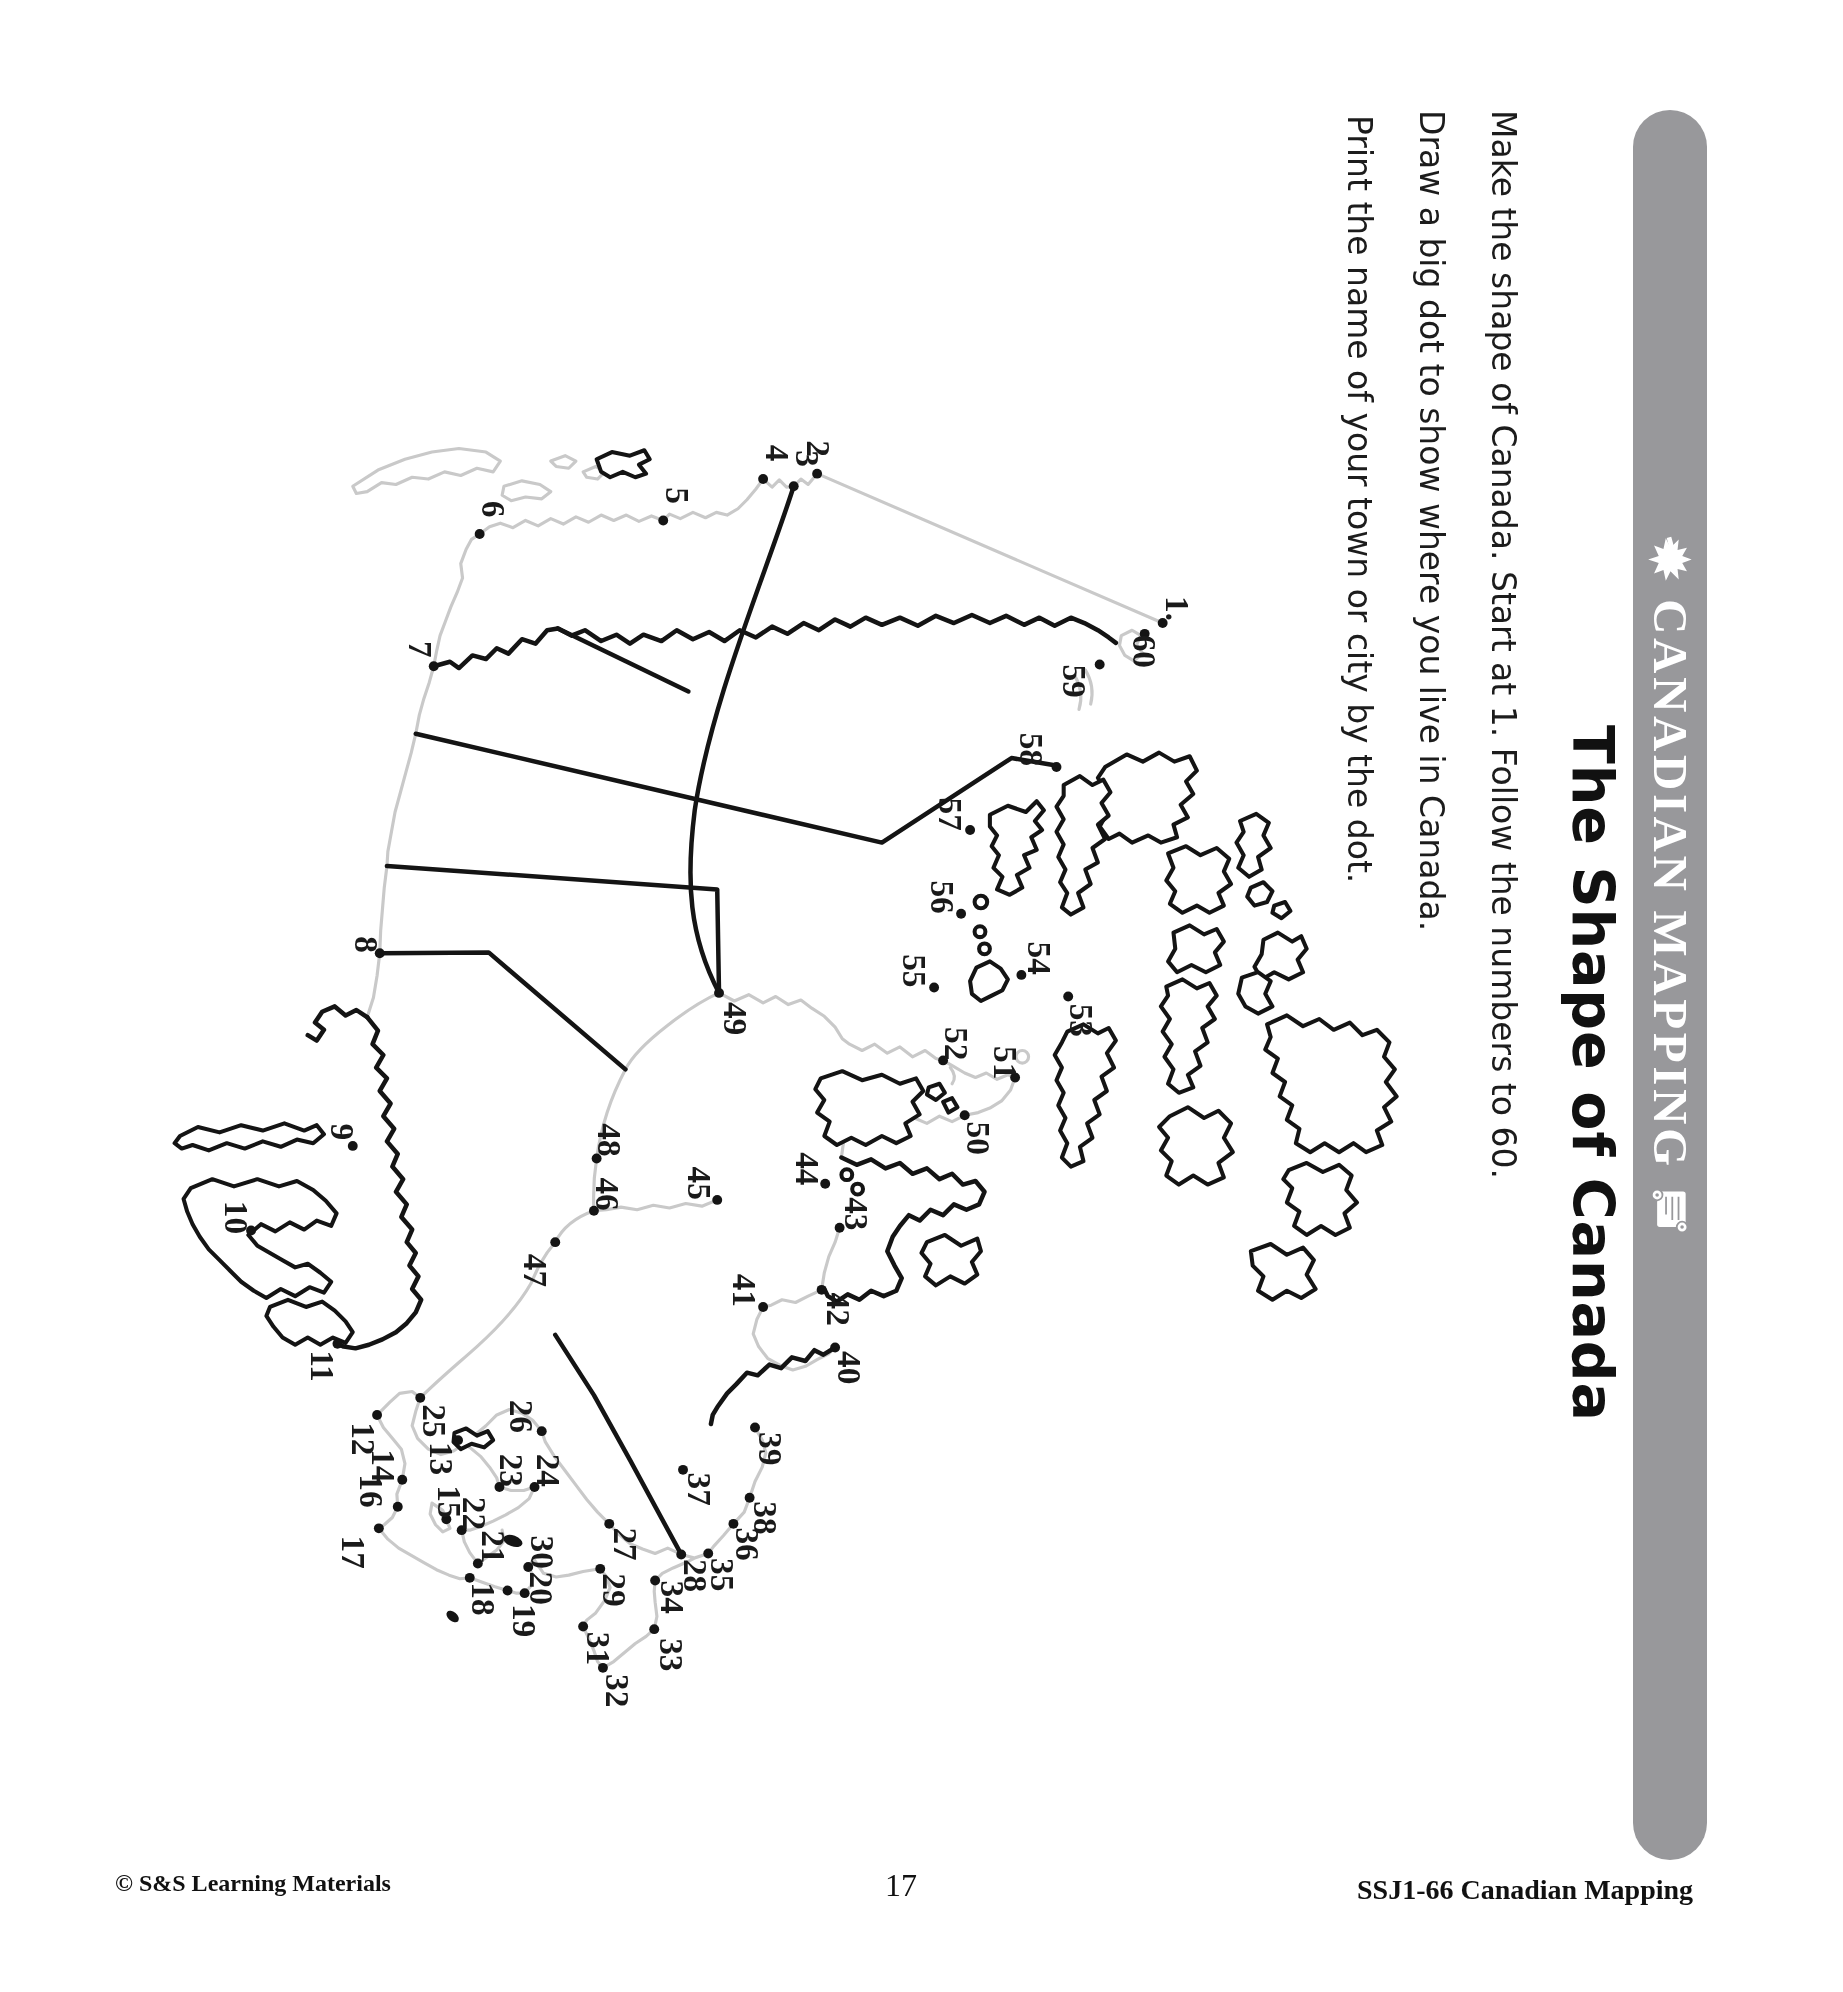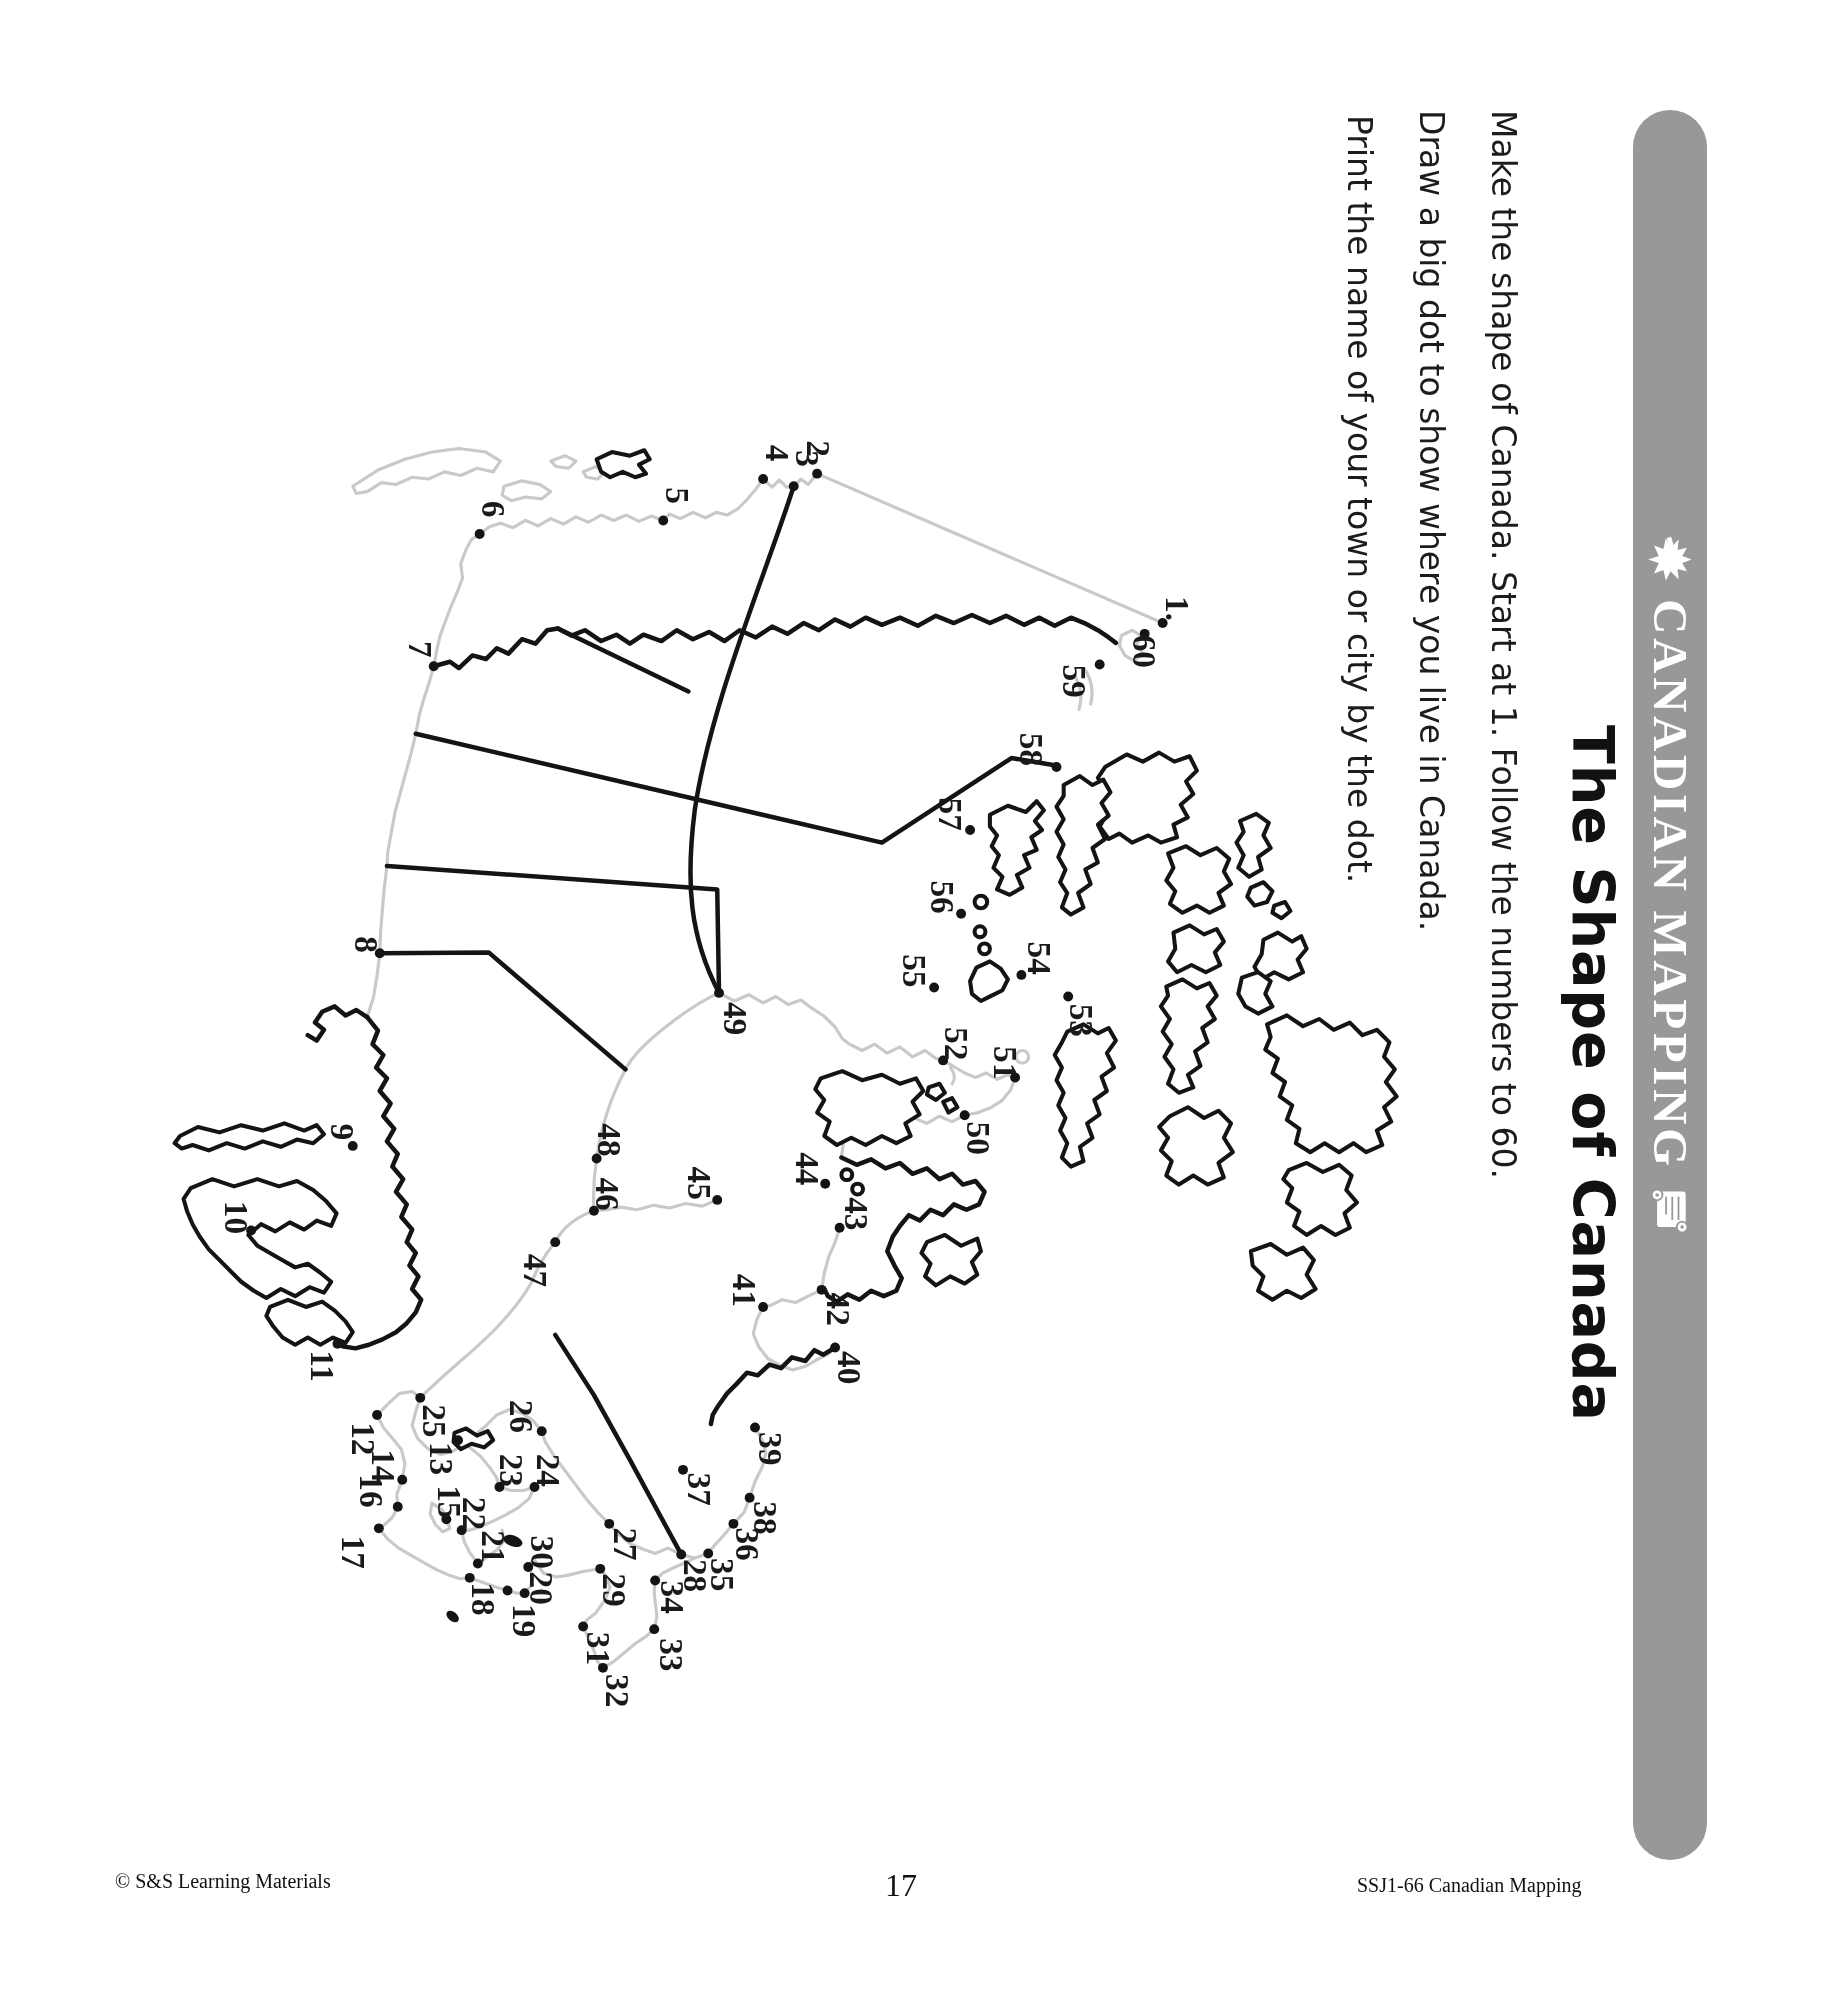--- a/index.html
+++ b/index.html
@@ -8,23 +8,23 @@
   .rot{position:absolute;transform-origin:0 0;transform:rotate(90deg);white-space:nowrap;}
   #map-svg{position:absolute;left:0;top:0;width:1843px;height:1993px;}
   .instr{font-size:33px;color:#1c1c1c;letter-spacing:0px;}
   #title{font-size:57px;font-weight:bold;color:#111;letter-spacing:0.9px;}
   #banner-bar{position:absolute;left:1633px;top:110px;width:74px;height:1750px;
               border-radius:37px;background:#98989b;}
   #banner-content{left:1699px;top:536px;display:flex;align-items:center;gap:16px;}
   #banner-text{font-family:"Liberation Serif",serif;font-weight:bold;font-size:49px;
                letter-spacing:3.6px;color:#ffffff;}
   .footer{position:absolute;font-family:"Liberation Serif",serif;color:#111;}
-  #footer-left{left:115px;top:1870px;font-size:20px;font-weight:normal;}
+  #footer-left{left:115px;top:1870px;font-size:24px;font-weight:bold;}
   #footer-center{left:885px;top:1867px;font-size:32px;}
-  #footer-right{left:1357px;top:1874px;font-size:20px;font-weight:normal;}
+  #footer-right{left:1357px;top:1874px;font-size:28px;font-weight:bold;}
   .gray{stroke:#c9c9c9;fill:none;stroke-width:3.5;stroke-linejoin:round;stroke-linecap:round;}
   .grayfill{stroke:#c9c9c9;fill:#ffffff;stroke-width:3.5;stroke-linejoin:round;}
   .blk{stroke:#141414;fill:none;stroke-width:5;stroke-linejoin:round;stroke-linecap:round;}
   .isl{stroke:#141414;fill:#ffffff;stroke-width:4.5;stroke-linejoin:round;}
   .solid{fill:#141414;stroke:none;}
 </style>
 </head>
 <body>
 
 <div id="page">

